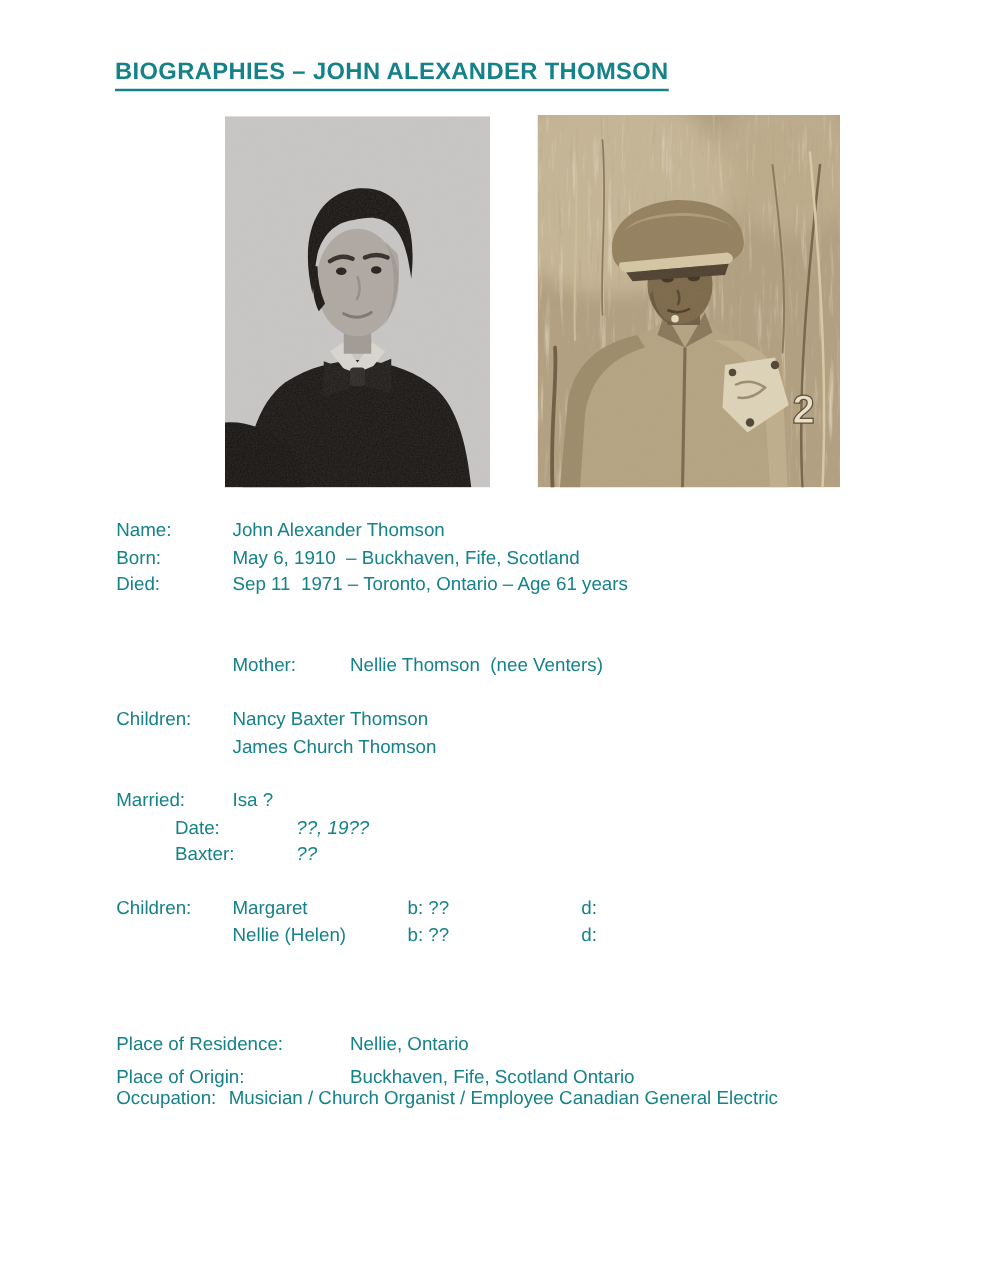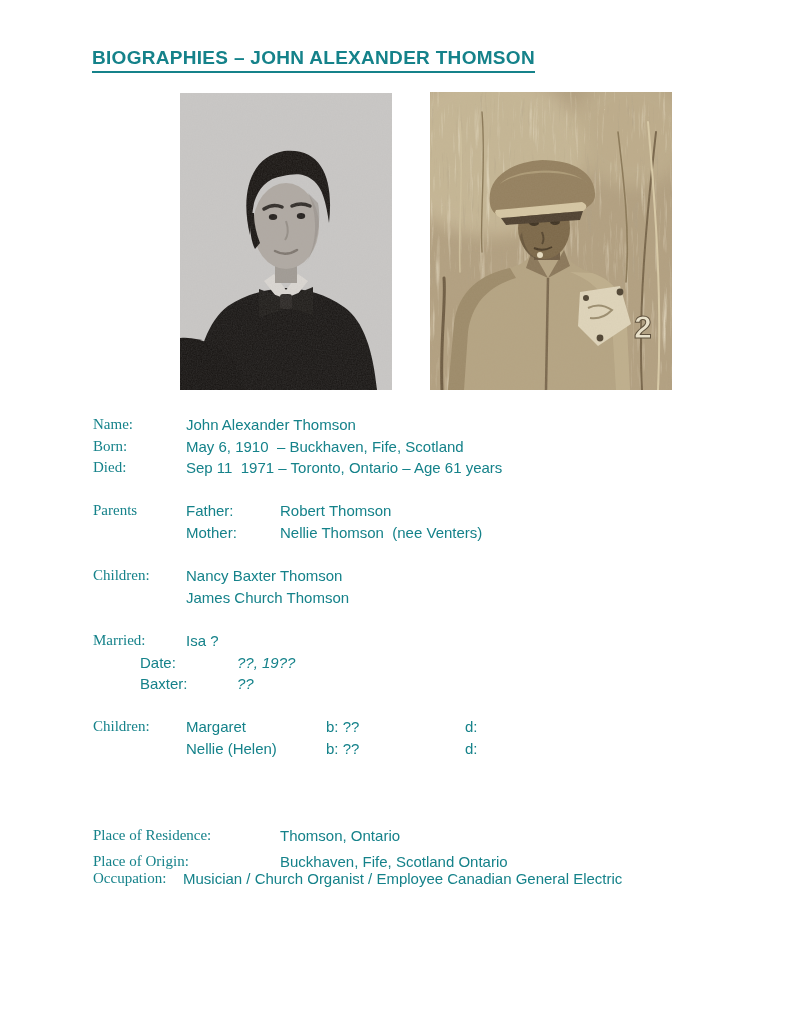--- a/index.html
+++ b/index.html
@@ -20,21 +20,21 @@
   }
   .photo{position:absolute;overflow:hidden;}
   .photo svg{display:block;width:100%;height:100%;}
   .photo-left{left:180px;top:93px;width:212px;height:297px;}
   .photo-right{left:430px;top:92px;width:242px;height:298px;}
   .line{
     position:absolute;left:93px;width:640px;height:21px;
     font-size:15px;line-height:21px;
   }
   .line span{position:absolute;top:0;white-space:pre;}
-  .cA{left:0;font-family:Liberation Serif, serif;}
+  .cA{left:0;}
   .cB{left:93px;}
   .cC{left:187px;}
   .cD{left:47px;}
   .cE{left:144px;font-style:italic;}
   .cF{left:233px;}
   .cG{left:372px;}
   .cH{left:90px;}
 </style>
 </head>
 <body>
@@ -163,25 +163,20 @@
   </div>
   <div class="line" style="top:436px">
     <span class="cA">Born:</span>
     <span class="cB">May 6, 1910  – Buckhaven, Fife, Scotland</span>
   </div>
   <div class="line" style="top:457px">
     <span class="cA">Died:</span>
     <span class="cB">Sep 11  1971 – Toronto, Ontario – Age 61 years</span>
   </div>
 
-  <div class="line" style="top:500px">
-    <span class="cA">Parents</span>
-    <span class="cB">Father:</span>
-    <span class="cC">Robert Thomson</span>
-  </div>
   <div class="line" style="top:522px">
     <span class="cB">Mother:</span>
     <span class="cC">Nellie Thomson  (nee Venters)</span>
   </div>
 
   <div class="line" style="top:565px">
     <span class="cA">Children:</span>
     <span class="cB">Nancy Baxter Thomson</span>
   </div>
   <div class="line" style="top:587px">
@@ -212,21 +207,21 @@
     <span class="cF">b: ??</span>
     <span class="cG">d:</span>
   </div>
 
   <div class="line" style="top:851px">
     <span class="cA">Place of Origin:</span>
     <span class="cC">Buckhaven, Fife, Scotland Ontario</span>
   </div>
   <div class="line" style="top:825px">
     <span class="cA">Place of Residence:</span>
-    <span class="cC">Thomson, Ontario</span>
+    <span class="cC">Nellie, Ontario</span>
   </div>
 
   <div class="line" style="top:868px">
     <span class="cA">Occupation:</span>
     <span class="cH">Musician / Church Organist / Employee Canadian General Electric</span>
   </div>
 
 </div>
 
 </body></html>

